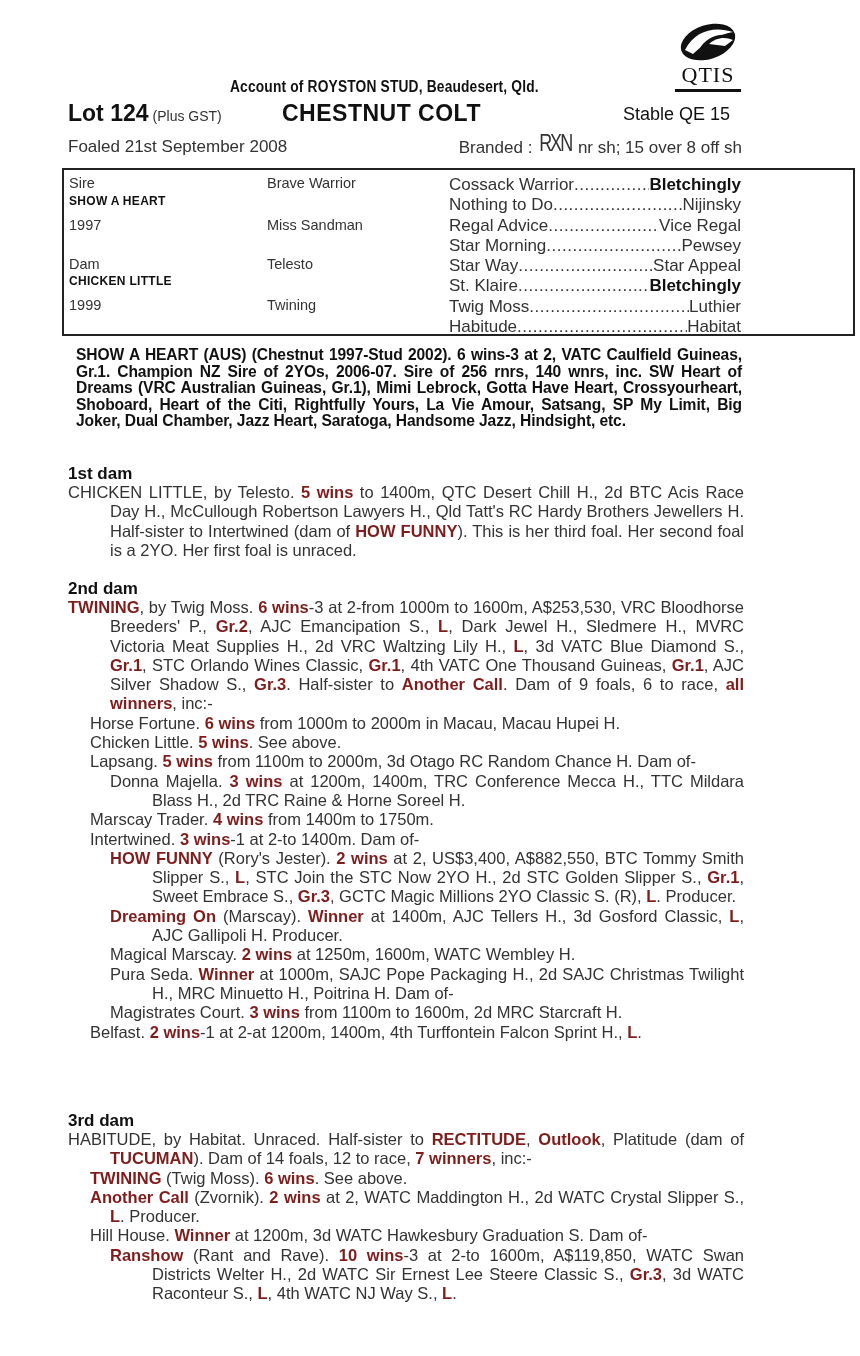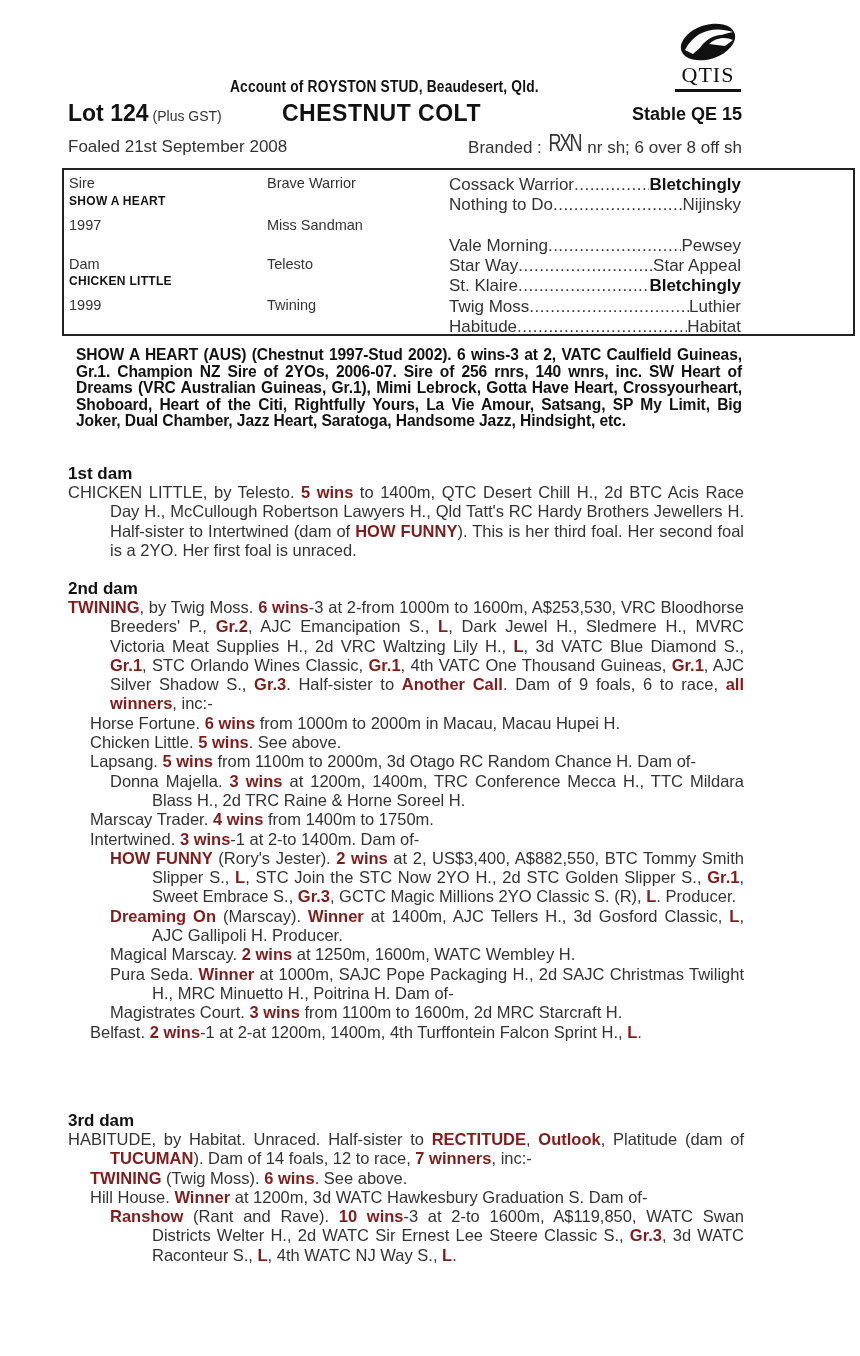--- a/index.html
+++ b/index.html
@@ -6,21 +6,21 @@
   body { width:860px; height:1356px; position:relative; overflow:hidden; color:#111; font-family:"Liberation Sans", sans-serif; }
   .logo { position:absolute; left:672px; top:20px; width:72px; height:76px; }
   .logo svg { display:block; margin:0 auto; }
   .qtis { font-family:"Liberation Serif", serif; font-size:22px; letter-spacing:1px; text-align:center; color:#111; margin-top:-2px; }
   .qtis-rule { height:3px; background:#111; width:66px; margin:1px auto 0; }
   .account { position:absolute; left:230px; top:78px; font-size:16px; font-weight:bold; transform:scaleX(0.86); transform-origin:left; letter-spacing:0.2px; }
   .lotline { position:absolute; left:68px; top:100px; width:674px; height:28px; }
   .lot { position:absolute; left:0; top:0; font-size:23px; font-weight:900; }
   .lot .gst { font-size:14px; font-weight:normal; color:#333; margin-left:4px; }
   .colt { position:absolute; left:214px; top:0; font-size:23px; font-weight:900; letter-spacing:0.5px; }
-  .stable { position:absolute; right:0; top:4px; font-size:18px; font-weight:700; }
+  .stable { position:absolute; right:12px; top:4px; font-size:18px; font-weight:400; }
   .foaledline { position:absolute; left:68px; top:137px; width:674px; font-size:17px; color:#333; }
   .foaled { position:absolute; left:0; top:0; }
   .branded { position:absolute; right:0; top:0; }
   .brand-mark { font-size:18px; letter-spacing:-2px; display:inline-block; transform:scaleY(1.35); transform-origin:bottom; margin:0 2px; }
   .pedbox { position:absolute; left:62px; top:168px; width:793px; height:168px; border:2px solid #222; box-sizing:border-box; }
   .ped-cell { position:absolute; font-size:14.5px; color:#333; white-space:nowrap; }
   .ped-name { position:absolute; font-size:12px; font-weight:900; color:#111; letter-spacing:0.3px; }
   .gp { position:absolute; left:385px; width:292px; font-size:17px; color:#333; display:flex; white-space:nowrap; }
   .gp .nm { flex:none; }
   .gp .dots { flex:1; overflow:hidden; }
@@ -52,21 +52,21 @@
 </div>
 
 <div class="account">Account of ROYSTON STUD, Beaudesert, Qld.</div>
 <div class="lotline">
   <div class="lot"><span>Lot 124</span><span class="gst">(Plus GST)</span></div>
   <div class="colt">CHESTNUT COLT</div>
   <div class="stable">Stable QE 15</div>
 </div>
 <div class="foaledline">
   <span class="foaled">Foaled 21st September 2008</span>
-  <span class="branded"><span>Branded :</span> <span class="brand-mark">RXN</span> <span>nr sh; 6 over 8 off sh</span></span>
+  <span class="branded"><span>Branded :</span> <span class="brand-mark">RXN</span> <span>nr sh; 15 over 8 off sh</span></span>
 </div>
 
 <div class="pedbox">
   <div class="ped-cell" style="left:5px;top:5px;">Sire</div>
   <div class="ped-name" style="left:5px;top:24px;">SHOW A HEART</div>
   <div class="ped-cell" style="left:5px;top:47px;">1997</div>
   <div class="ped-cell" style="left:203px;top:5px;">Brave Warrior</div>
   <div class="ped-cell" style="left:203px;top:47px;">Miss Sandman</div>
 
   <div class="ped-cell" style="left:5px;top:86px;">Dam</div>
@@ -78,22 +78,27 @@
   <div class="gp" style="top:5px;">
       <span class="nm">Cossack Warrior</span>
       <span class="dots"></span>
       <span class="sire bold">Bletchingly</span>
     </div>
   <div class="gp" style="top:25px;">
       <span class="nm">Nothing to Do</span>
       <span class="dots"></span>
       <span class="sire">Nijinsky</span>
     </div>
+  <div class="gp" style="top:46px;">
+      <span class="nm">Regal Advice</span>
+      <span class="dots"></span>
+      <span class="sire">Vice Regal</span>
+    </div>
   <div class="gp" style="top:66px;">
-      <span class="nm">Vale Morning</span>
+      <span class="nm">Star Morning</span>
       <span class="dots"></span>
       <span class="sire">Pewsey</span>
     </div>
   <div class="gp" style="top:86px;">
       <span class="nm">Star Way</span>
       <span class="dots"></span>
       <span class="sire">Star Appeal</span>
     </div>
   <div class="gp" style="top:106px;">
       <span class="nm">St. Klaire</span>
@@ -136,16 +141,17 @@
       <p class="p l5" style="padding-left: 84px; text-indent: -42px;">Magistrates Court. <b>3 wins</b> from 1100m to 1600m, 2d MRC Starcraft H.</p>
       <p class="p l1" style="padding-left: 42px; text-indent: -20px;">Belfast. <b>2 wins</b>-1 at 2-at 1200m, 1400m, 4th Turffontein Falcon Sprint H., <b>L</b>.</p>
     </div>
 </div>
 
 <div class="section" style="top:1111px;">
   <h3>3rd dam</h3>
   <div>
       <p class="p l0">HABITUDE, by Habitat. Unraced. Half-sister to <b>RECTITUDE</b>, <b>Outlook</b>, Platitude (dam of <b>TUCUMAN</b>). Dam of 14 foals, 12 to race, <b>7 winners</b>, inc:-</p>
       <p class="p l1" style="padding-left: 42px; text-indent: -20px;"><b>TWINING</b> (Twig Moss). <b>6 wins</b>. See above.</p>
+      <p class="p l1" style="padding-left: 42px; text-indent: -20px;"><b>Another Call</b> (Zvornik). <b>2 wins</b> at 2, WATC Maddington H., 2d WATC Crystal Slipper S., <b>L</b>. Producer.</p>
       <p class="p l1" style="padding-left: 42px; text-indent: -20px;">Hill House. <b>Winner</b> at 1200m, 3d WATC Hawkesbury Graduation S. Dam of-</p>
       <p class="p l5" style="padding-left: 84px; text-indent: -42px;"><b>Ranshow</b> (Rant and Rave). <b>10 wins</b>-3 at 2-to 1600m, A$119,850, WATC Swan Districts Welter H., 2d WATC Sir Ernest Lee Steere Classic S., <b>Gr.3</b>, 3d WATC Raconteur S., <b>L</b>, 4th WATC NJ Way S., <b>L</b>.</p>
     </div>
 </div>
 
 </body></html>

